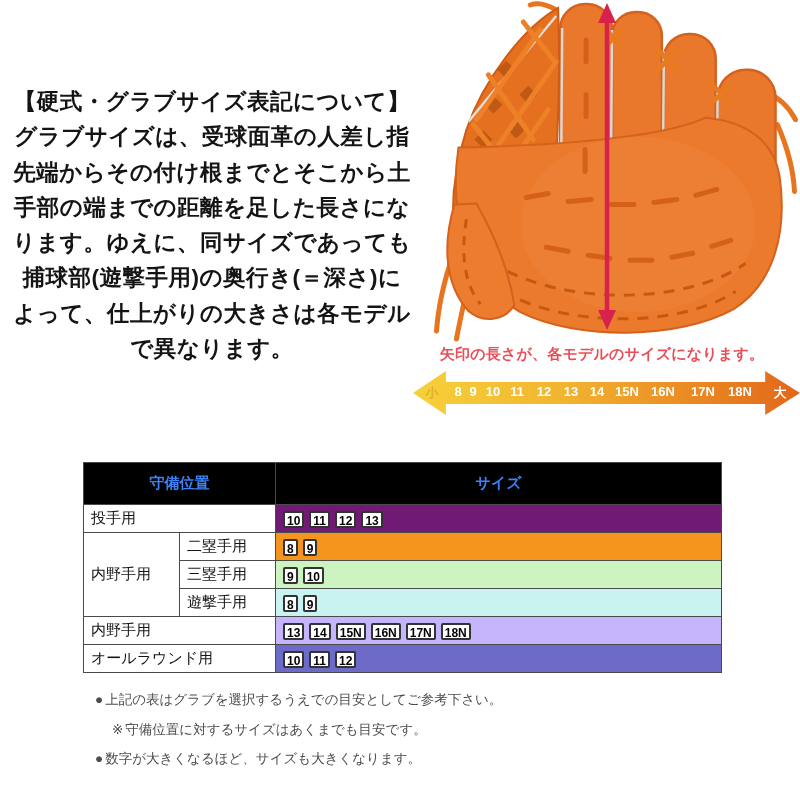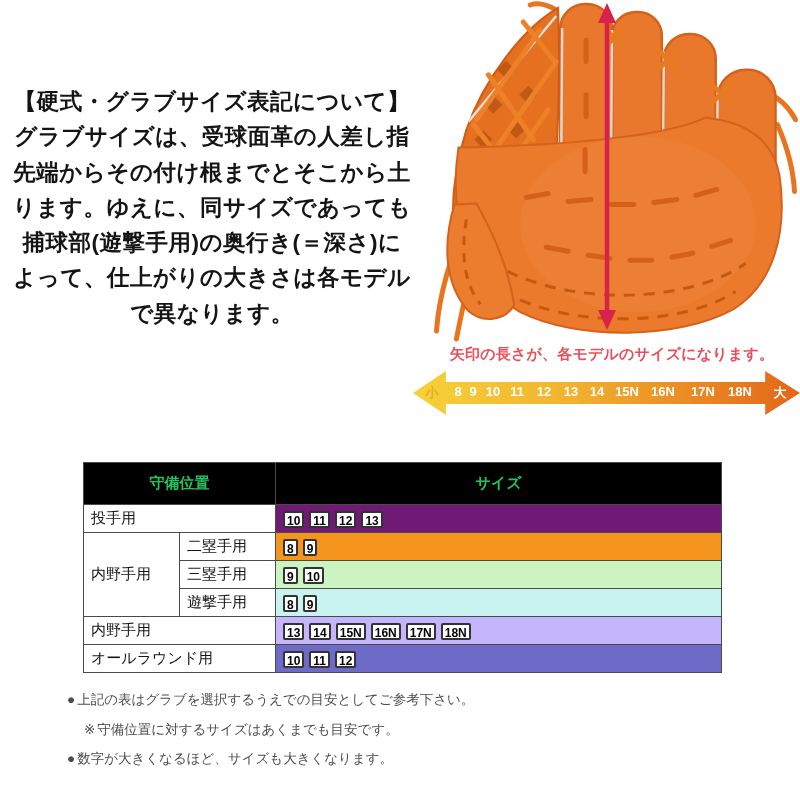--- a/index.html
+++ b/index.html
@@ -11,61 +11,62 @@
   .info-block { position:absolute; left:6px; top:84px; width:412px;
                 text-align:center; font-weight:bold; color:#141414;
                 font-size:22.5px; line-height:35.3px; letter-spacing:0.5px; }
   .info-block .line { white-space:nowrap; }
 
   
   .glove-wrap { position:absolute; left:428px; top:0px; width:370px; height:344px; }
   .glove-wrap svg { width:100%; height:100%; display:block; }
 
   
-  .glove-caption { position:absolute; left:424px; top:345px; width:376px;
+  .glove-caption { position:absolute; left:414px; top:345px; width:376px;
                    text-align:center; font-size:15px; font-weight:bold;
                    color:#e94f58; letter-spacing:0.2px; white-space:nowrap; }
 
   
   .size-arrow { position:absolute; left:413px; top:369px; width:387px; height:48px; }
   .size-arrow .shape { position:absolute; inset:0;
       background:linear-gradient(90deg,#f6d139 0%,#f2b52f 38%,#eb8f24 68%,#e2661a 100%);
       clip-path:polygon(0 50%,8.5% 4%,8.5% 27%,91% 27%,91% 4%,100% 50%,91% 96%,91% 73%,8.5% 73%,8.5% 96%); }
   .size-arrow .lbl { position:absolute; top:15px; transform:translateX(-50%);
       font-size:13px; font-weight:bold; color:#ffffff; white-space:nowrap; }
   .size-arrow .lbl.dim { color:#dfae2e; }
 
   
   .size-table { position:absolute; left:83px; top:462px; border-collapse:collapse;
                 table-layout:fixed; width:638px; }
   .size-table th, .size-table td { border:1px solid #4a4a4a; overflow:hidden; }
-  .size-table th { background:#000000; color:#22c55e; font-size:15px;
+  .size-table th { background:#000000; color:#3b82f6; font-size:15px;
                    font-weight:bold; height:24px; text-align:center; padding:11px; }
   .size-table td { height:28px; background:#ffffff; color:#141414;
                    font-size:15px; font-weight:500; padding:0 0 0 7px; }
   .size-table td.sizes { padding-left:7px; }
   .badge { display:inline-block; min-width:13px; height:17px; line-height:16px;
            padding:0 2px; margin-right:5px; background:#ffffff;
            border:2px solid #333333; border-radius:2px; color:#000000;
            font-size:12px; font-weight:bold; text-align:center; vertical-align:middle; }
 
   
   .notes { position:absolute; left:67px; top:691px; width:560px;
            font-size:13.5px; color:#4c4c4c; font-weight:500; }
-  .note { margin-bottom:11.5px; white-space:nowrap; }
+  .note { margin-bottom:11.5px; white-space:nowrap;margin-left:28px; }
   .note .marker { margin-right:2px; }
   .note.indent { padding-left:17px; }
 </style>
 </head>
 <body>
 
 <div class="info-block">
   <div class="line">【硬式・グラブサイズ表記について】</div>
   <div class="line">グラブサイズは、受球面革の人差し指</div>
   <div class="line">先端からその付け根までとそこから土</div>
+  <div class="line">手部の端までの距離を足した長さにな</div>
   <div class="line">ります。ゆえに、同サイズであっても</div>
   <div class="line">捕球部(遊撃手用)の奥行き(＝深さ)に</div>
   <div class="line">よって、仕上がりの大きさは各モデル</div>
   <div class="line">で異なります。</div>
 </div>
 
 <div class="glove-wrap">
   <svg viewBox="0 0 370 345">
 
     <g stroke="#e8741f" stroke-width="5" stroke-linecap="round" fill="none">

